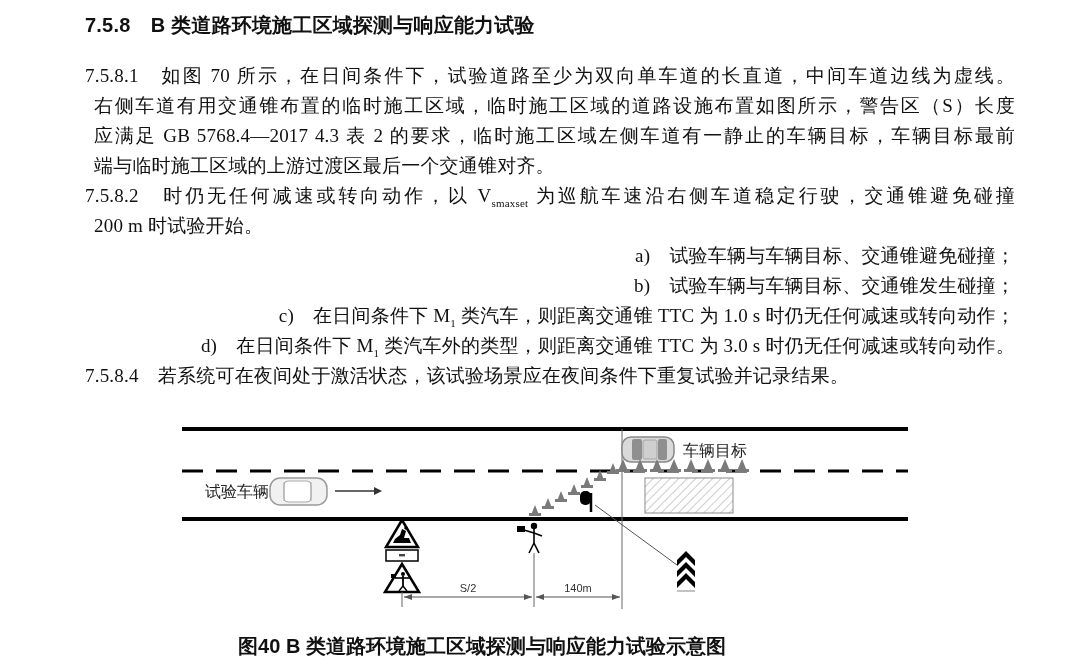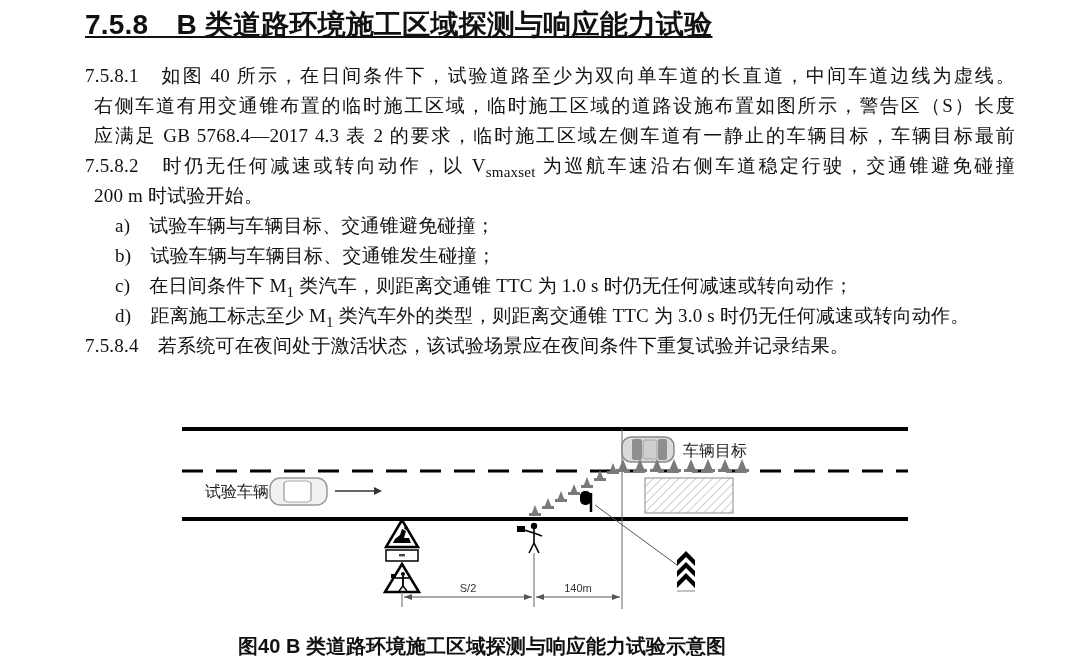--- a/index.html
+++ b/index.html
@@ -9,29 +9,29 @@
     font-family:"Liberation Serif","DejaVu Serif",serif;
     color:#111;
   }
   #text-block{
     position:absolute;left:70px;top:13px;width:945px;
   }
   .line{
     font-size:19px;line-height:30px;height:30px;
     letter-spacing:0.2px;
   }
-  .line sub{font-size:15px;line-height:0;}
+  .line sub{font-size:11px;line-height:0;}
   .heading{
     font-family:"Liberation Sans","DejaVu Sans",sans-serif;
-    font-weight:bold;font-size:28px;height:24px;line-height:24px;
-    padding-left:15px;margin-bottom:24px;text-decoration:underline;
+    font-weight:bold;font-size:20px;height:24px;line-height:24px;
+    padding-left:15px;margin-bottom:24px;
   }
   .para-first{padding-left:15px;}
   .para-cont{padding-left:0;margin-left:24px;}
-  .list-item{padding-left:45px;}
+  .list-item{padding-left:45px;text-align:right;}
   .justify{text-align:justify;text-align-last:justify;}
   #figure-area{
     position:absolute;left:180px;top:425px;width:730px;height:192px;
   }
   #figure-caption{
     position:absolute;left:0;top:633px;width:964px;
     text-align:center;
     font-family:"Liberation Sans","DejaVu Sans",sans-serif;
     font-weight:bold;font-size:20px;color:#111;
   }
@@ -40,29 +40,30 @@
     fill:#222;
   }
   .lbl{font-size:16px;}
   .dim{font-size:11px;fill:#333;}
 </style>
 </head>
 <body>
 
 <div id="text-block">
     <div class="line heading"><span>7.5.8　B 类道路环境施工区域探测与响应能力试验</span></div>
-    <div class="line para-first justify"><span>7.5.8.1　如图 40 所示，在日间条件下，试验道路至少为双向单车道的长直道，中间车道边线为虚线。</span></div>
+    <div class="line para-first justify"><span>7.5.8.1　如图 70 所示，在日间条件下，试验道路至少为双向单车道的长直道，中间车道边线为虚线。</span></div>
     <div class="line para-cont justify"><span>右侧车道有用交通锥布置的临时施工区域，临时施工区域的道路设施布置如图所示，警告区（S）长度</span></div>
     <div class="line para-cont justify"><span>应满足 GB 5768.4—2017 4.3 表 2 的要求，临时施工区域左侧车道有一静止的车辆目标，车辆目标最前</span></div>
+    <div class="line para-cont"><span>端与临时施工区域的上游过渡区最后一个交通锥对齐。</span></div>
     <div class="line para-first justify"><span>7.5.8.2　时仍无任何减速或转向动作，以 V</span><sub>smaxset</sub><span> 为巡航车速沿右侧车道稳定行驶，交通锥避免碰撞</span></div>
     <div class="line para-cont"><span>200 m 时试验开始。</span></div>
     <div class="line list-item"><span>a)　试验车辆与车辆目标、交通锥避免碰撞；</span></div>
     <div class="line list-item"><span>b)　试验车辆与车辆目标、交通锥发生碰撞；</span></div>
     <div class="line list-item"><span>c)　在日间条件下 M</span><sub>1</sub><span> 类汽车，则距离交通锥 TTC 为 1.0 s 时仍无任何减速或转向动作；</span></div>
-    <div class="line list-item"><span>d)　距离施工标志至少 M</span><sub>1</sub><span> 类汽车外的类型，则距离交通锥 TTC 为 3.0 s 时仍无任何减速或转向动作。</span></div>
+    <div class="line list-item"><span>d)　在日间条件下 M</span><sub>1</sub><span> 类汽车外的类型，则距离交通锥 TTC 为 3.0 s 时仍无任何减速或转向动作。</span></div>
     <div class="line para-first"><span>7.5.8.4　若系统可在夜间处于激活状态，该试验场景应在夜间条件下重复试验并记录结果。</span></div>
   </div>
 
 <div id="figure-area">
 <svg width="730" height="192" viewBox="0 0 730 192">
   <defs>
     <pattern id="hatch" width="6" height="6" patternTransform="rotate(45)" patternUnits="userSpaceOnUse">
       <line x1="0" y1="0" x2="0" y2="6" stroke="#9a9a9a" stroke-width="1"></line>
     </pattern>
   </defs>

